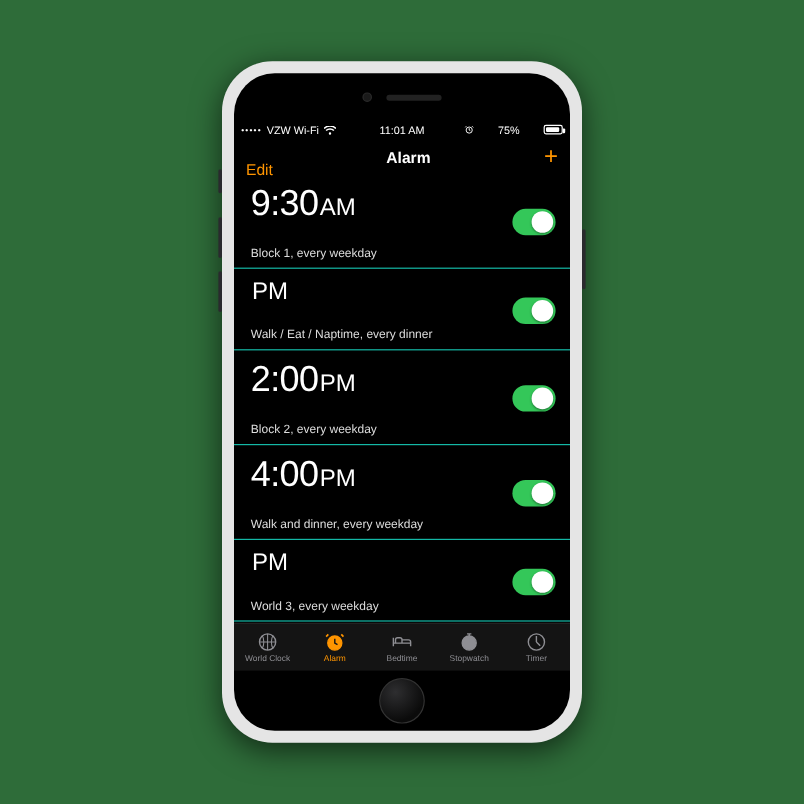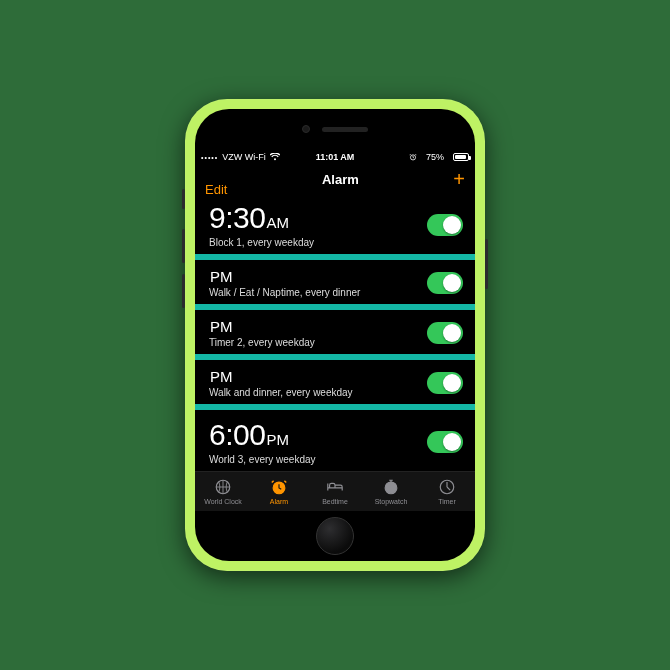--- a/index.html
+++ b/index.html
@@ -9,22 +9,22 @@
     background: #2e6c39;
     display: flex;
     align-items: center;
     justify-content: center;
     font-family: -apple-system, "Helvetica Neue", Helvetica, Arial, sans-serif;
   }
 
   
   .phone-frame {
     width: 300px;
-    height: 472px;
-    background: #bef264;
+    height: 568px;
+    background: #e5e5e5;
     border-radius: 42px;
     padding: 10px;
     box-shadow: 0 6px 25px rgba(0,0,0,0.6), inset 0 0 2px rgba(255,255,255,0.15);
     position: relative;
   }
   .side-btn { position: absolute; background:#2a2a2e; border-radius:2px; }
   .side-btn.mute   { left:-3px; top:90px;  width:3px; height:20px; }
   .side-btn.volup  { left:-3px; top:130px; width:3px; height:34px; }
   .side-btn.voldn  { left:-3px; top:175px; width:3px; height:34px; }
   .side-btn.power  { right:-3px; top:140px; width:3px; height:50px; }
@@ -75,22 +75,22 @@
   
   .status-bar {
     height: 16px;
     font-size: 9px;
     display: flex;
     align-items: center;
     padding: 0 6px;
     color: #fff;
   }
   .status-left  { display:flex; align-items:center; gap:4px; flex:1; }
-  .status-center{ flex:0 0 auto; font-weight:700; }
-  .status-right { display:flex; align-items:center; gap:9px; flex:1; justify-content:flex-end; }
+  .status-center{ flex:0 0 auto; font-weight:400; }
+  .status-right { display:flex; align-items:flex-start; gap:20px; flex:1; justify-content:flex-end; }
   .dots { letter-spacing:1px; font-size:7px; }
   .wifi-icon svg, .alarm-status-icon svg, .battery-icon svg { display:block; }
   .battery-shell {
     width:16px; height:8px; border:1px solid #fff; border-radius:2px;
     position:relative; display:inline-block; vertical-align:middle;
   }
   .battery-shell::after {
     content:""; position:absolute; right:-3px; top:2px; width:2px; height:4px; background:#fff; border-radius:0 1px 1px 0;
   }
   .battery-fill { position:absolute; left:1px; top:1px; bottom:1px; width:11px; background:#fff; border-radius:1px; }
@@ -107,27 +107,27 @@
   .nav-add { color:#ff9500; font-size:20px; font-weight:400; line-height:1; }
 
   
   .alarm-list {
     flex:1;
     overflow:hidden;
   }
   .alarm-row {
     display:flex; align-items:center; justify-content:space-between;
     padding: 8px 12px 6px 14px;
-    border-bottom: 6px solid #14b8a6;
+    border-bottom: 1px solid #14b8a6;
   }
   .alarm-left {}
   .alarm-time-line { display:flex; align-items:baseline; color:#fff; }
   .alarm-time { font-size:30px; font-weight:200; letter-spacing:-0.5px; }
-  .alarm-ampm { font-size:15px; font-weight:400; margin-left:1px; }
-  .alarm-desc { font-size:10px; color:#ddd; margin-top:2px;text-align:right; }
+  .alarm-ampm { font-size:20px; font-weight:400; margin-left:1px; }
+  .alarm-desc { font-size:10px; color:#ddd; margin-top:19px;text-align:right; }
 
   
   .toggle {
     width:36px; height:22px; border-radius:11px; position:relative;
   }
   .toggle.on { background:#34c759; }
   .knob {
     width:18px; height:18px; background:#fff; border-radius:50%;
     position:absolute; top:2px;
     box-shadow: 0 1px 2px rgba(0,0,0,0.4);
@@ -226,43 +226,44 @@
               </div>
               <div class="alarm-desc">Walk / Eat / Naptime, every dinner</div>
             </div>
             <div class="toggle on">
               <div class="knob"></div>
             </div>
           </div>
           <div class="alarm-row">
             <div class="alarm-left">
               <div class="alarm-time-line">
-                <span class="alarm-ampm">PM</span>
-              </div>
-              <div class="alarm-desc">Timer 2, every weekday</div>
-            </div>
-            <div class="toggle on">
-              <div class="knob"></div>
-            </div>
-          </div>
-          <div class="alarm-row">
-            <div class="alarm-left">
-              <div class="alarm-time-line">
+                <span class="alarm-time">2:00</span>
+                <span class="alarm-ampm">PM</span>
+              </div>
+              <div class="alarm-desc">Block 2, every weekday</div>
+            </div>
+            <div class="toggle on">
+              <div class="knob"></div>
+            </div>
+          </div>
+          <div class="alarm-row">
+            <div class="alarm-left">
+              <div class="alarm-time-line">
+                <span class="alarm-time">4:00</span>
                 <span class="alarm-ampm">PM</span>
               </div>
               <div class="alarm-desc">Walk and dinner, every weekday</div>
             </div>
             <div class="toggle on">
               <div class="knob"></div>
             </div>
           </div>
           <div class="alarm-row">
             <div class="alarm-left">
               <div class="alarm-time-line">
-                <span class="alarm-time">6:00</span>
                 <span class="alarm-ampm">PM</span>
               </div>
               <div class="alarm-desc">World 3, every weekday</div>
             </div>
             <div class="toggle on">
               <div class="knob"></div>
             </div>
           </div>
           <div class="alarm-row">
             <div class="alarm-left">

